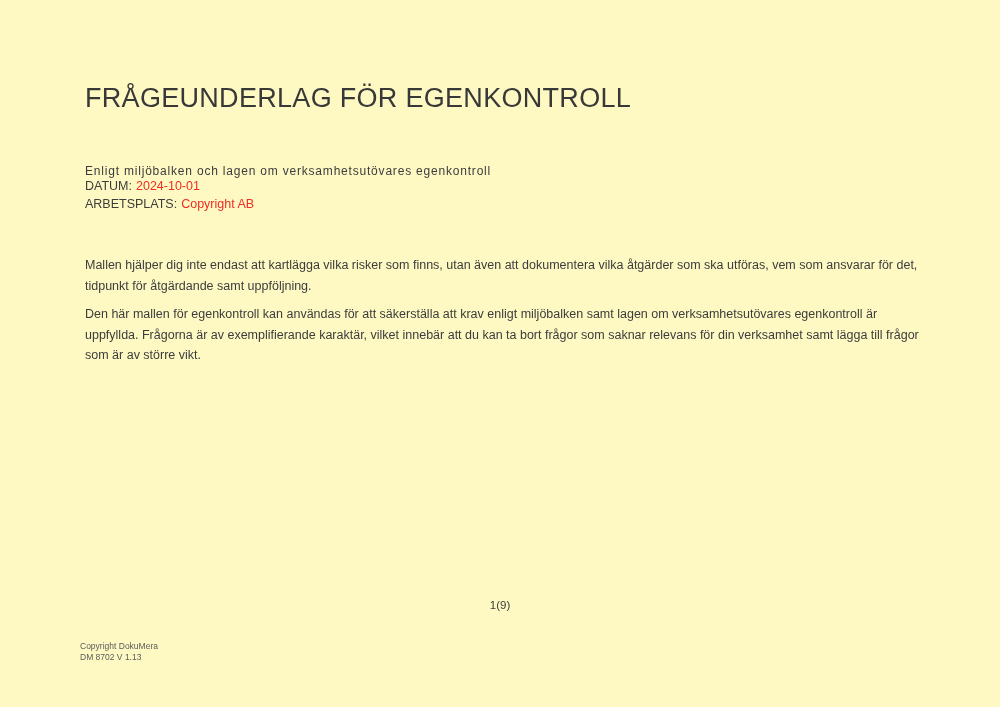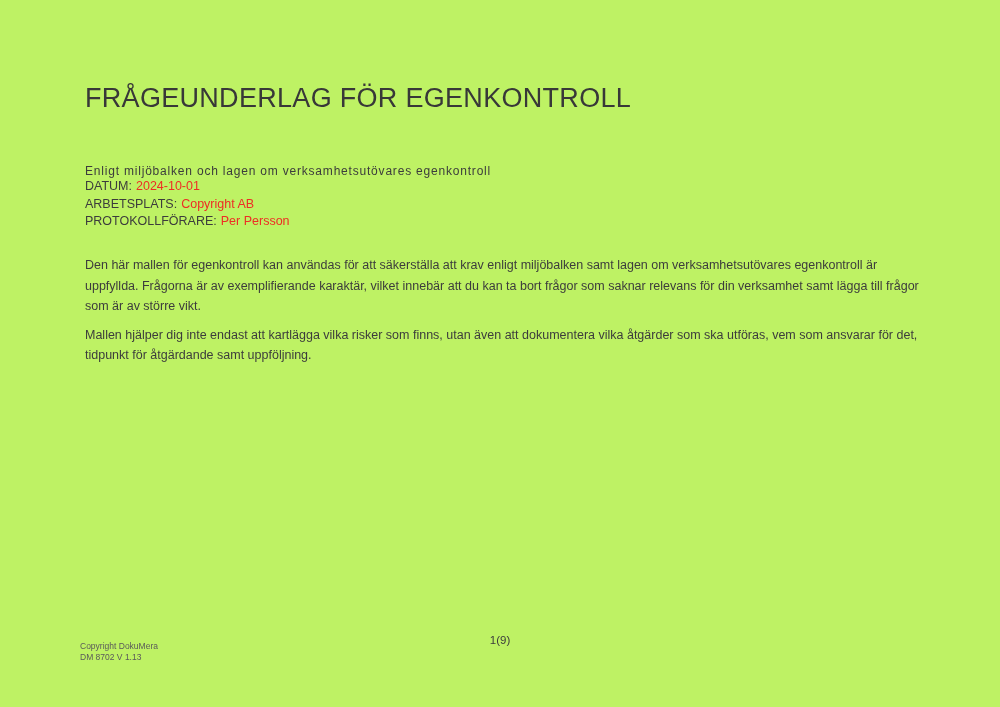--- a/index.html
+++ b/index.html
@@ -13,21 +13,21 @@
     font-family: "Liberation Sans", "DejaVu Sans", sans-serif;
     color: #3c3c3c;
     position: relative;
     overflow: hidden;
     -webkit-font-smoothing: antialiased;
   }
   .page {
     position: relative;
     width: 1000px;
     height: 707px;
-    background: #bef264;
+    background: #fef9c3;
   }
   .doc-title {
     position: absolute;
     left: 85px;
     top: 83px;
     margin: 0;
     font-size: 27px;
     font-weight: 400;
     letter-spacing: 0.3px;
     color: #383838;
@@ -66,21 +66,21 @@
   }
   .body-block p {
     margin: 0 0 8px 0;
     font-size: 12.5px;
     line-height: 20.5px;
     color: #3c3c3c;
   }
   .page-number {
     position: absolute;
     left: 0;
-    top: 634px;
+    top: 599px;
     width: 1000px;
     text-align: center;
     font-size: 11.5px;
     color: #3c3c3c;
   }
   .footer-block {
     position: absolute;
     left: 80px;
     top: 641px;
     font-size: 8.5px;
@@ -97,28 +97,25 @@
 
   <div class="doc-subtitle">Enligt miljöbalken och lagen om verksamhetsutövares egenkontroll</div>
 
   <div class="meta-block">
     <div class="meta-row">
       <span class="meta-label">DATUM:</span><span class="meta-value" style="color: rgb(238, 45, 36);">2024-10-01</span>
     </div>
     <div class="meta-row">
       <span class="meta-label">ARBETSPLATS:</span><span class="meta-value" style="color: rgb(238, 45, 36);">Copyright AB</span>
     </div>
-    <div class="meta-row">
-      <span class="meta-label">PROTOKOLLFÖRARE:</span><span class="meta-value" style="color: rgb(238, 45, 36);">Per Persson</span>
-    </div>
   </div>
 
   <div class="body-block">
+    <p>Mallen hjälper dig inte endast att kartlägga vilka risker som finns, utan även att dokumentera vilka åtgärder som ska utföras, vem som ansvarar för det, tidpunkt för åtgärdande samt uppföljning.</p>
     <p>Den här mallen för egenkontroll kan användas för att säkerställa att krav enligt miljöbalken samt lagen om verksamhetsutövares egenkontroll är uppfyllda. Frågorna är av exemplifierande karaktär, vilket innebär att du kan ta bort frågor som saknar relevans för din verksamhet samt lägga till frågor som är av större vikt.</p>
-    <p>Mallen hjälper dig inte endast att kartlägga vilka risker som finns, utan även att dokumentera vilka åtgärder som ska utföras, vem som ansvarar för det, tidpunkt för åtgärdande samt uppföljning.</p>
   </div>
 
   <div class="page-number">1(9)</div>
 
   <div class="footer-block">
     <div>Copyright DokuMera</div>
     <div>DM 8702 V 1.13</div>
   </div>
 
 </div>

